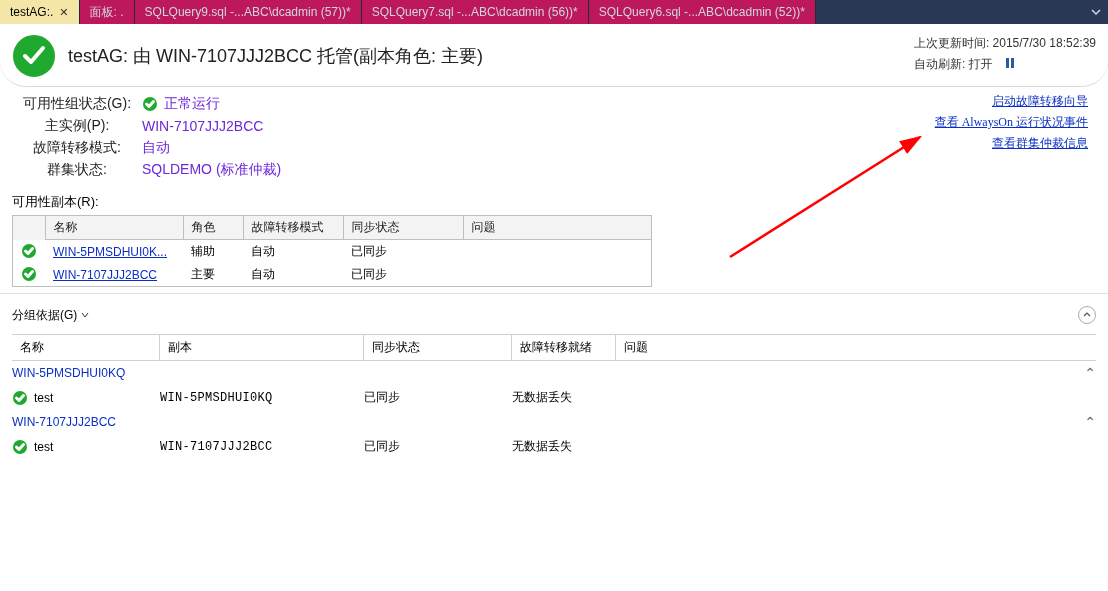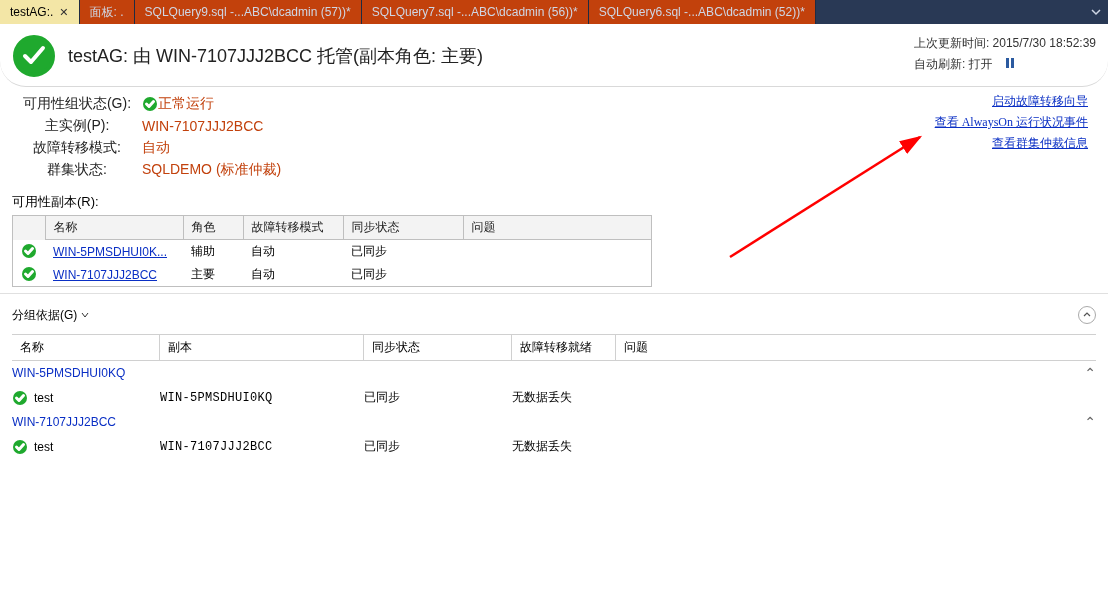--- a/index.html
+++ b/index.html
@@ -1,40 +1,40 @@
 <!DOCTYPE html>
 <html><head>
 <meta charset="utf-8">
 <style>
 * { margin: 0; padding: 0; box-sizing: border-box; font-family: "Microsoft YaHei", "Segoe UI", Tahoma, sans-serif; }
 html, body { width: 1108px; height: 591px; background: #fff; }
 
 .tabstrip { height: 24px; background: #293955; display: flex; align-items: stretch; font-size: 12px; color: #cfd6e4; }
-.tab { padding: 0 10px; display: flex; align-items: center; gap: 6px; border-right: 1px solid #1f2b42; background: #c2410c; cursor: pointer; }
+.tab { padding: 0 10px; display: flex; align-items: center; gap: 6px; border-right: 1px solid #1f2b42; background: #be185d; cursor: pointer; }
 .tab.active { background: #f3e6a6; color: #000; }
 .tab .close { font-size: 11px; line-height: 1; cursor: pointer; }
 .tab.active .close { color: #333; }
 .tab.label-only { color: #cfd6e4; cursor: default; }
 .tabstrip-right { margin-left: auto; display: flex; align-items: center; padding-right: 6px; }
 .dropdown-icon svg { display: block; }
 
 .header { display: flex; align-items: center; padding: 10px 12px 8px 12px; border-bottom: 1px solid #d9d9d9; border-radius: 26px; }
 .big-icon { width: 44px; height: 44px; flex-shrink: 0; }
 .big-icon .ring { fill:none; stroke:#1fa92e; stroke-width:4; }
 .big-icon .check { fill:none; stroke:#fff; stroke-width:4; stroke-linecap:round; stroke-linejoin:round; }
 .title { font-size: 18px; color: #222; margin-left: 12px; }
 .header-right { margin-left: auto; text-align: left; font-size: 12px; color: #333; }
 .header-right .row { margin-bottom: 4px; }
 .pause-btn { display: inline-block; vertical-align: middle; margin-left: 8px; }
 
 .content { position: relative; }
 .info-grid { font-size: 14px; padding: 6px 17px 4px 12px; text-align: center; }
 .info-grid .row { display: flex; align-items: center; height: 22px; }
 .info-grid .k { width: 130px; color: #222; }
-.info-grid .v { color: #c2410c; display: flex; align-items: center; }
+.info-grid .v { color: #6d28d9; display: flex; align-items: center; gap: 6px; }
 .links { position: absolute; right: 20px; top: 6px; font-size: 12px; text-align: right; }
 .links a { display: block; color: #0a2fc4; text-decoration: underline; margin-bottom: 4px; cursor: pointer; font-family: Liberation Serif, serif; }
 
 .mini-ok { width: 16px; height: 16px; display: inline-block; }
 .mini-ok svg circle { fill: #1fa92e; }
 .mini-ok svg path { fill: none; stroke: #fff; stroke-width: 3; stroke-linecap: round; stroke-linejoin: round; }
 
 .section-title { font-size: 13px; padding: 8px 12px 4px 12px; }
 
 .grid { border: 1px solid #bfbfbf; margin: 0 12px; border-collapse: collapse; font-size: 12px; }

